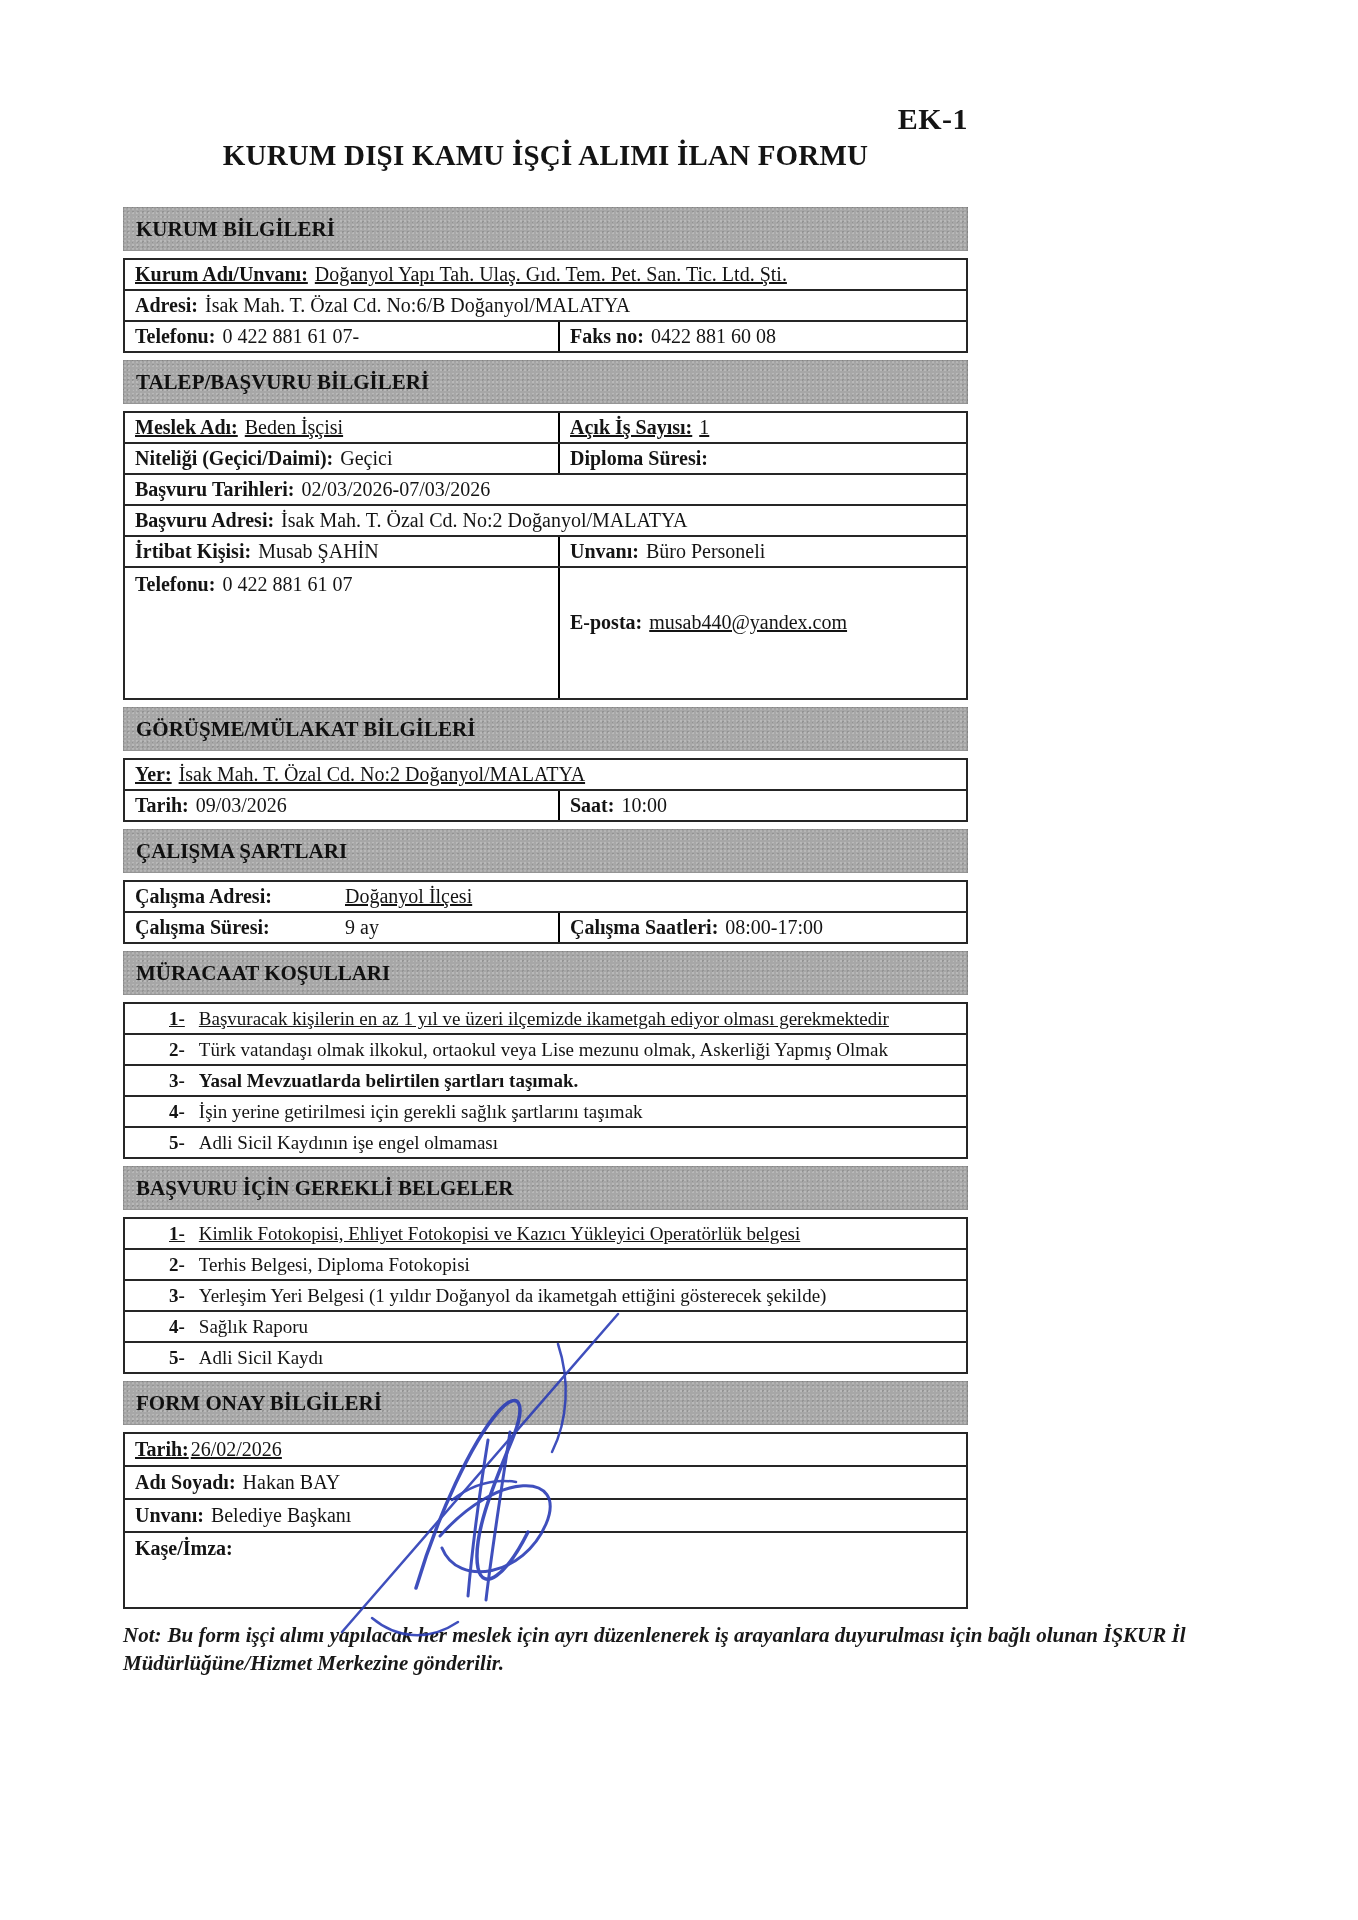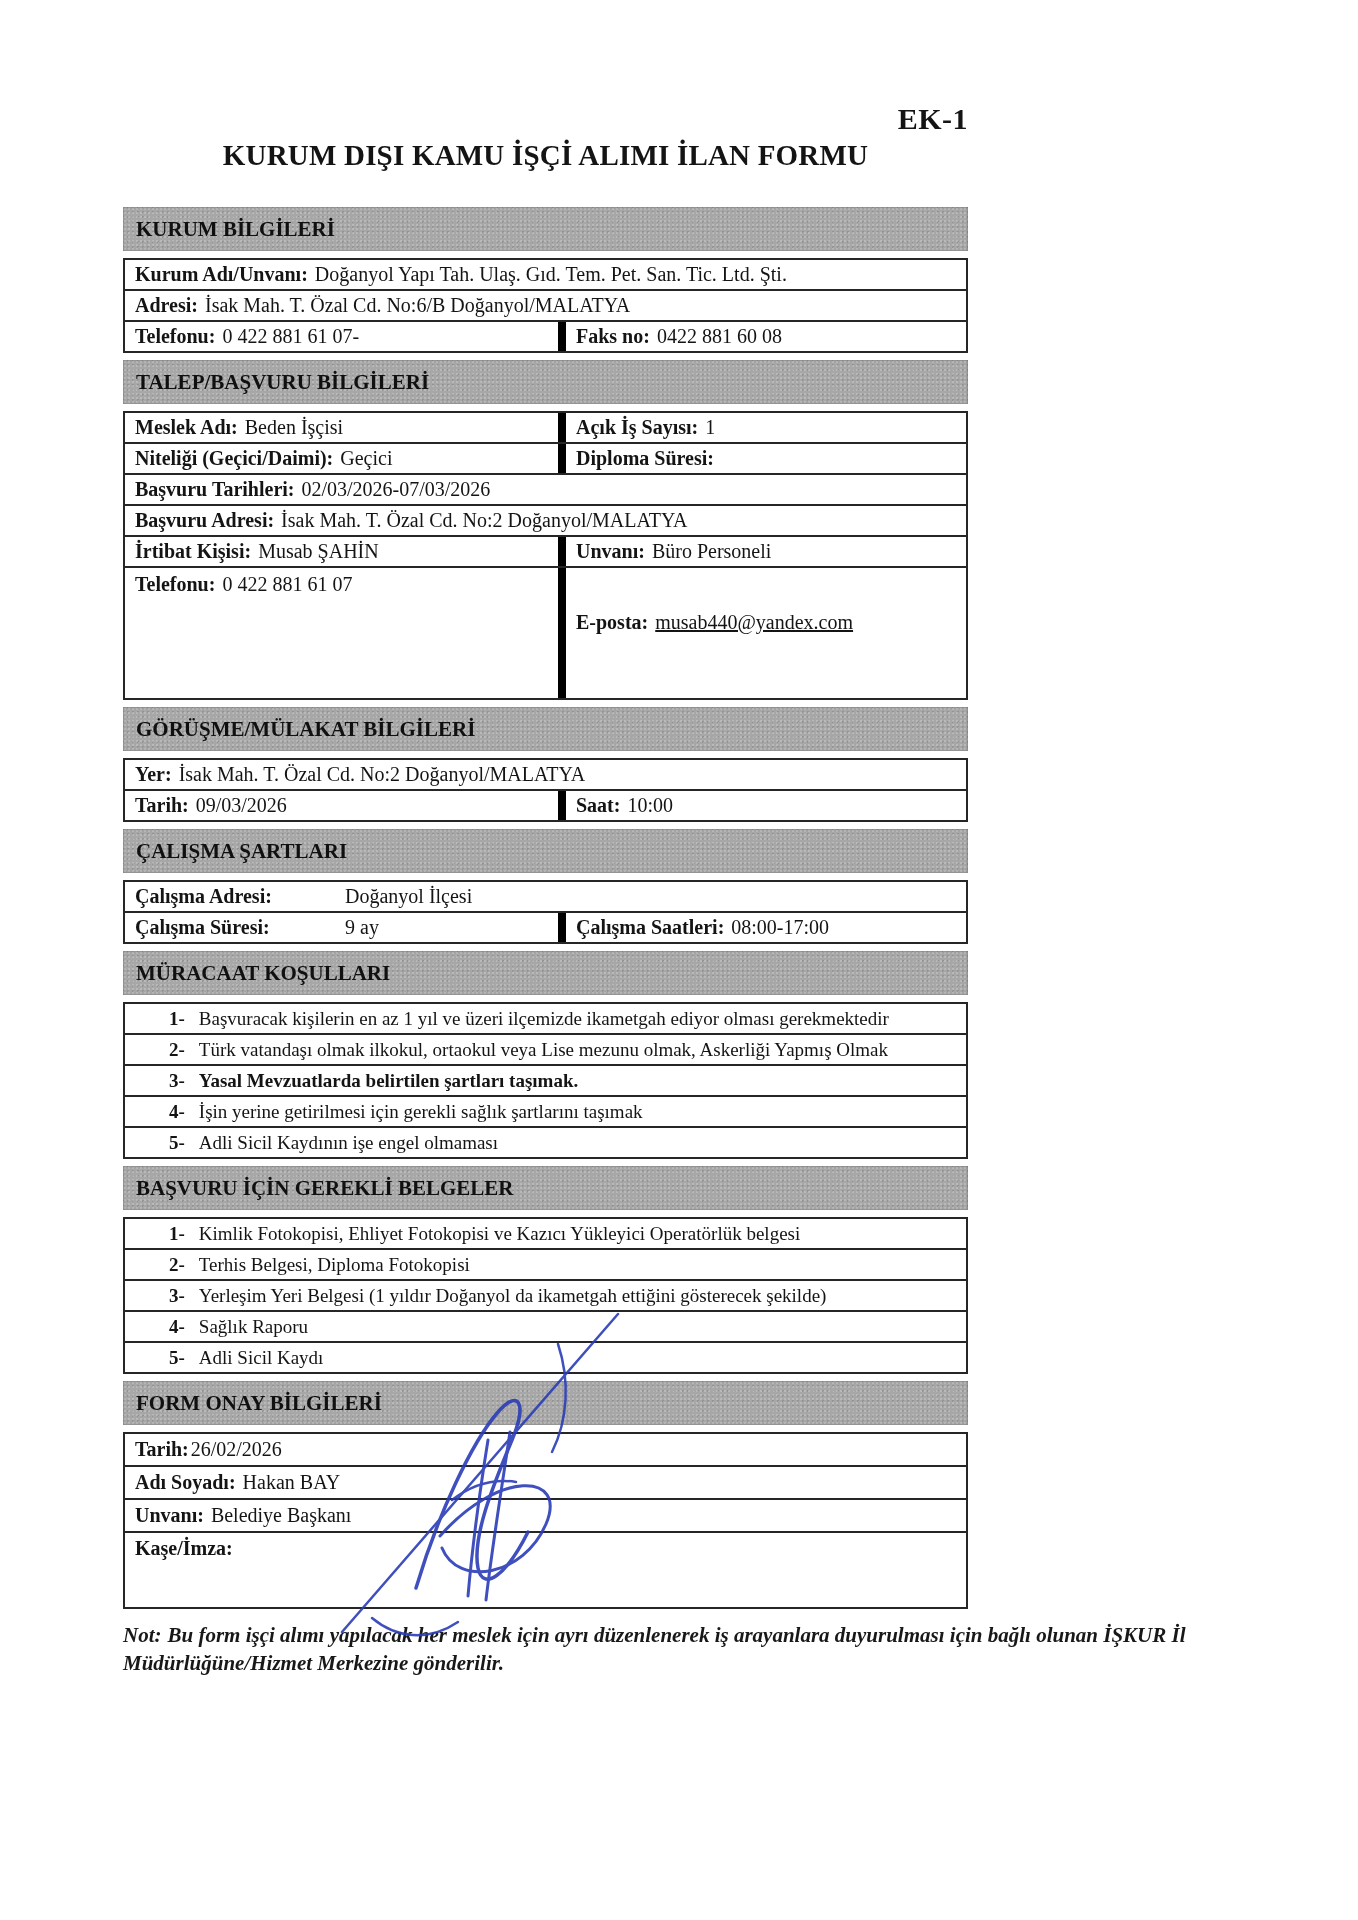--- a/index.html
+++ b/index.html
@@ -26,24 +26,24 @@
     box-shadow:inset 0 0 3px rgba(0,0,0,.30);
   }
   .band:first-child{margin-top:0;}
 
   .rowgroup{border:2px solid #262626;background:#fff;}
   .row{
     min-height:25px;line-height:25px;font-size:20px;
     padding:2px 8px 2px 10px;border-top:2px solid #262626;
     white-space:nowrap;
   }
-  .rowgroup > .row:first-child{border-top:0;}
+  .rowgroup > .row:first-child{border-top:0;text-decoration:underline;}
   .row.split{display:flex;padding:0;}
   .cl{width:433px;box-sizing:border-box;padding:2px 8px 2px 10px;}
-  .cr{flex:1;border-left:8px solid #000000;padding:2px 8px 2px 10px;}
+  .cr{flex:1;border-left:2px solid #000000;padding:2px 8px 2px 10px;}
   .row.tall{height:130px;padding:0;}
   .row.tall .cl{padding-top:4px;}
   .row.tall .cr{padding-top:42px;}
 
   .lbl{font-weight:bold;margin-right:7px;}
   .lbl.tight{margin-right:2px;}
   .lbl.wide{display:inline-block;width:210px;margin-right:0;}
   .val{font-weight:normal;}
   .val.underline{text-decoration:underline;}
 

